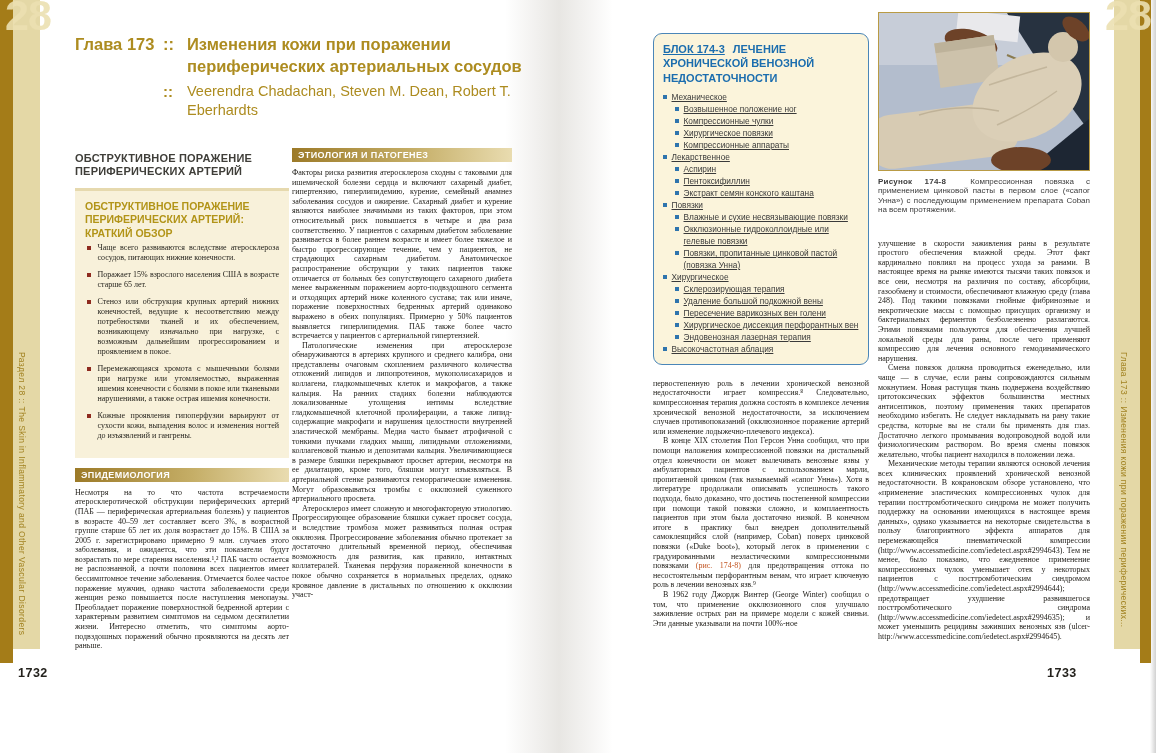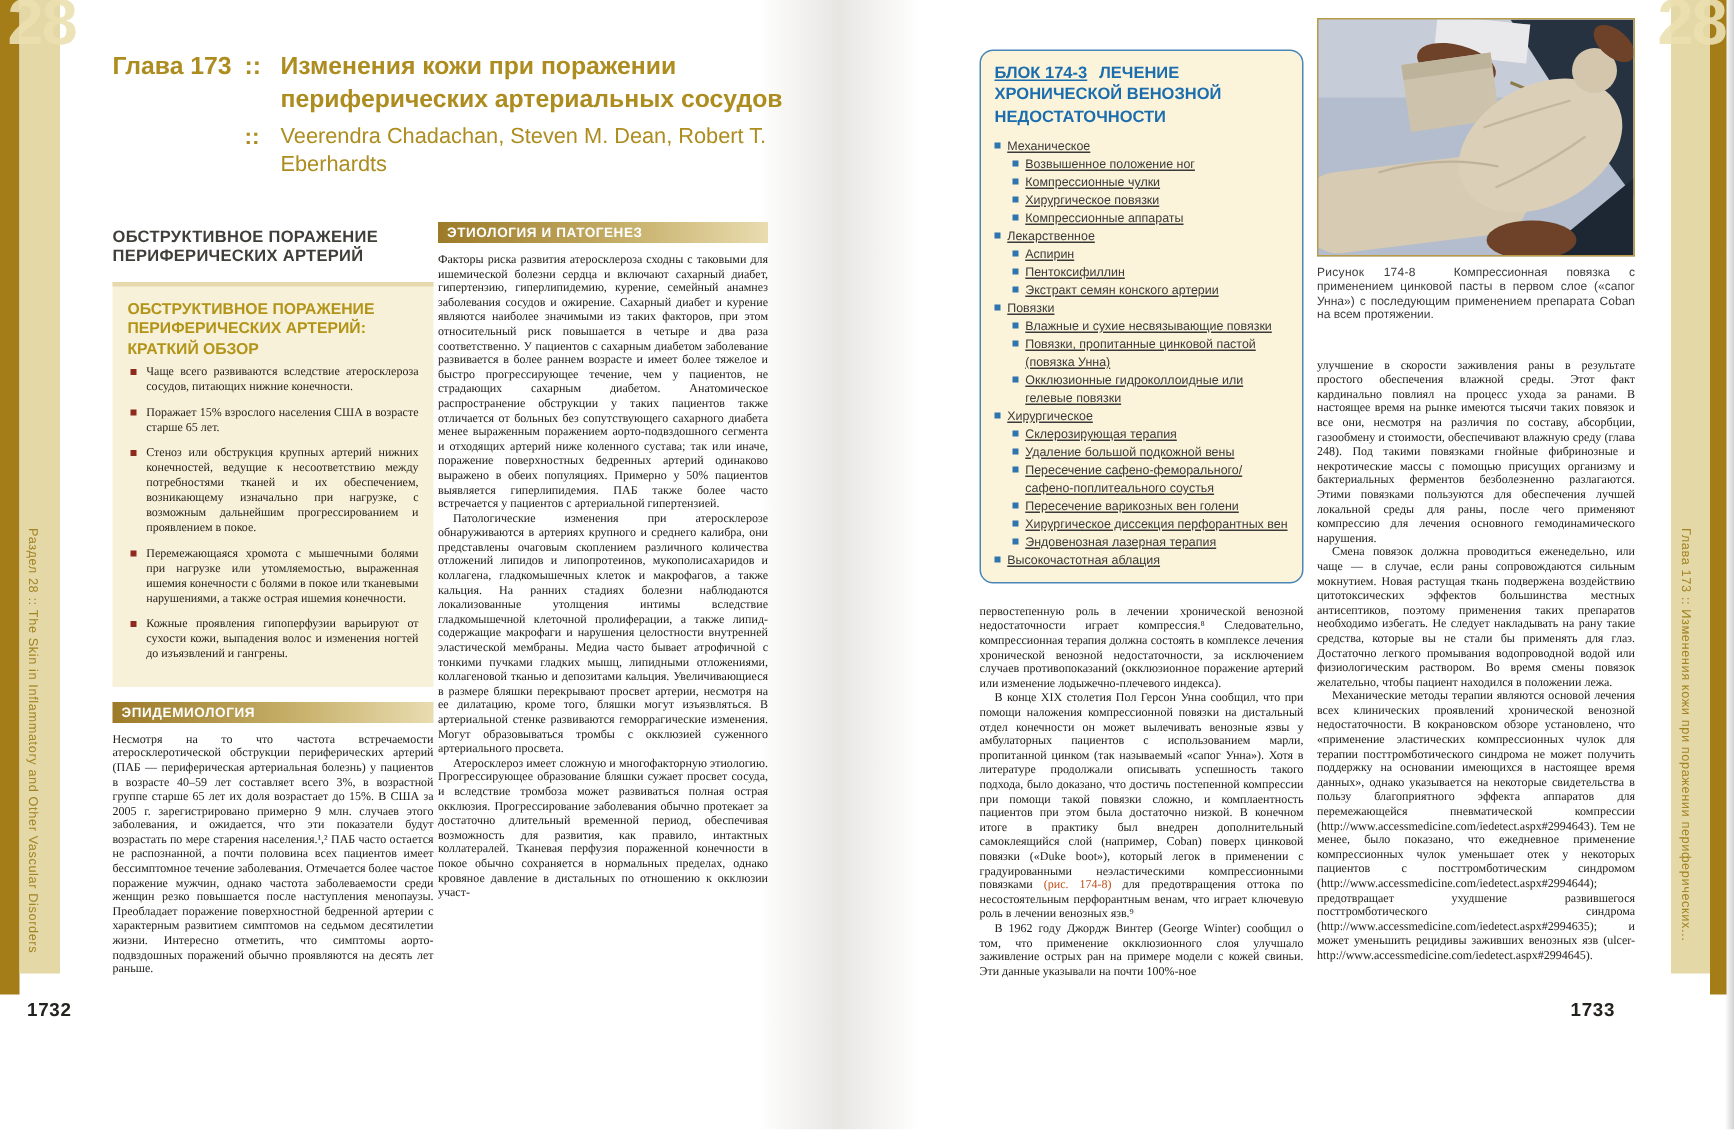--- a/index.html
+++ b/index.html
@@ -70,21 +70,21 @@
   .block-title{font:bold 11px/1.3 "Liberation Sans",sans-serif;color:#1b6dae;margin-bottom:6px;}
   .blk-label{margin-right:8px;text-decoration:underline;}
   .blk-item{display:flex;font:8.3px/12px "Liberation Sans",sans-serif;color:#3a3a3a;}
   .blk-item.l2{padding-left:12px;}
   .bsq{flex:0 0 auto;width:3.5px;height:3.5px;background:#2e74ad;margin:4.5px 5px 0 0;}
   .blk-text{flex:1;text-decoration:underline;}
   
   .photo{width:212px;height:159px;border:1px solid #b99b45;box-sizing:border-box;
     background:#b3bdcd;overflow:hidden;}
   .caption{margin:6px 0 0 0;font:8px/9.4px "Liberation Sans",sans-serif;color:#3c3c3c;text-align:justify;}
-  .cap-label{font-weight:normal;letter-spacing:.2px;}
+  .cap-label{font-weight:bold;letter-spacing:.2px;}
 </style>
 </head>
 <body>
 
 <div>
 
   <div class="spine-shadow"></div>
   <div class="scan-edge-right"></div>
 
   <div class="strip strip-dark-left"></div>
@@ -185,53 +185,49 @@
       <div class="blk-item l2">
           <span class="bsq"></span>
           <span class="blk-text">Аспирин</span>
         </div>
       <div class="blk-item l2">
           <span class="bsq"></span>
           <span class="blk-text">Пентоксифиллин</span>
         </div>
       <div class="blk-item l2">
           <span class="bsq"></span>
-          <span class="blk-text">Экстракт семян конского артерии</span>
+          <span class="blk-text">Экстракт семян конского каштана</span>
         </div>
       <div class="blk-item l1">
           <span class="bsq"></span>
           <span class="blk-text">Повязки</span>
         </div>
       <div class="blk-item l2">
           <span class="bsq"></span>
           <span class="blk-text">Влажные и сухие несвязывающие повязки</span>
         </div>
       <div class="blk-item l2">
           <span class="bsq"></span>
+          <span class="blk-text">Окклюзионные гидроколлоидные или гелевые повязки</span>
+        </div>
+      <div class="blk-item l2">
+          <span class="bsq"></span>
           <span class="blk-text">Повязки, пропитанные цинковой пастой (повязка Унна)</span>
         </div>
-      <div class="blk-item l2">
-          <span class="bsq"></span>
-          <span class="blk-text">Окклюзионные гидроколлоидные или гелевые повязки</span>
-        </div>
       <div class="blk-item l1">
           <span class="bsq"></span>
           <span class="blk-text">Хирургическое</span>
         </div>
       <div class="blk-item l2">
           <span class="bsq"></span>
           <span class="blk-text">Склерозирующая терапия</span>
         </div>
       <div class="blk-item l2">
           <span class="bsq"></span>
           <span class="blk-text">Удаление большой подкожной вены</span>
-        </div>
-      <div class="blk-item l2">
-          <span class="bsq"></span>
-          <span class="blk-text">Пересечение сафено-феморального/сафено-поплитеального соустья</span>
         </div>
       <div class="blk-item l2">
           <span class="bsq"></span>
           <span class="blk-text">Пересечение варикозных вен голени</span>
         </div>
       <div class="blk-item l2">
           <span class="bsq"></span>
           <span class="blk-text">Хирургическое диссекция перфорантных вен</span>
         </div>
       <div class="blk-item l2">

